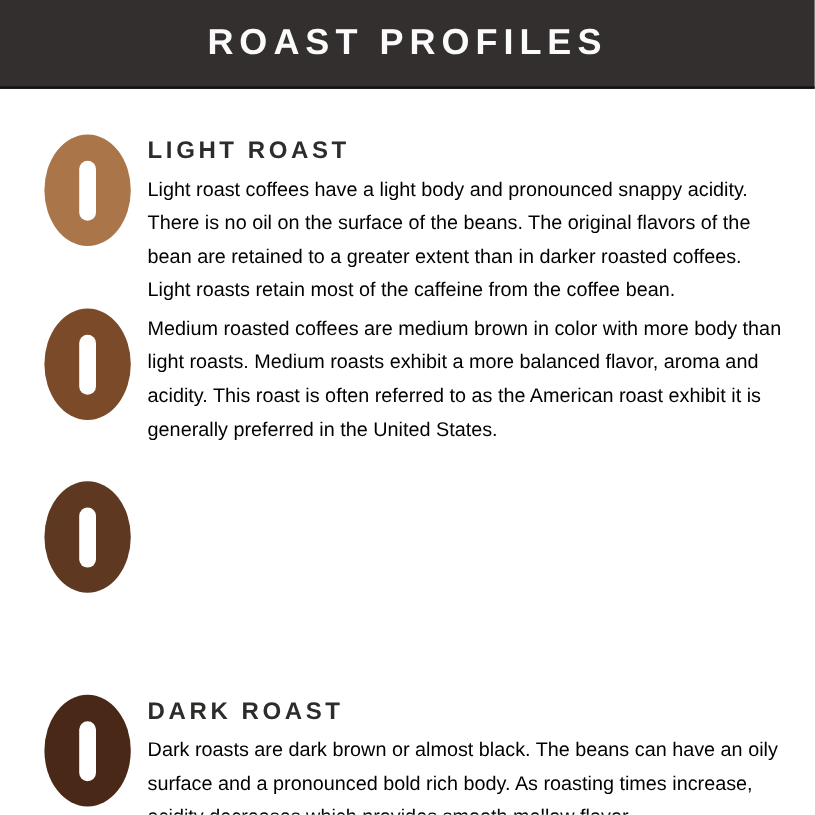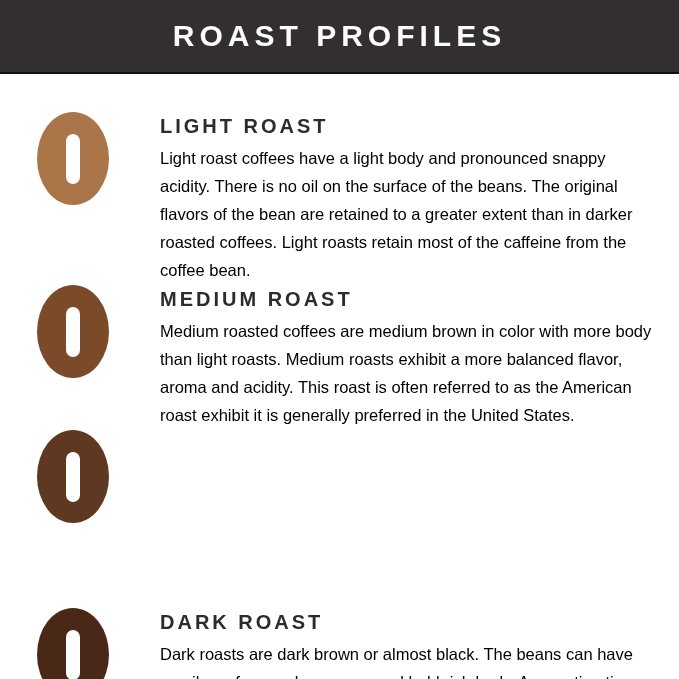--- a/index.html
+++ b/index.html
@@ -26,21 +26,20 @@
     letter-spacing: 5px;
     text-transform: uppercase;
   }
   .content {
     padding: 37px 24px 0 37px;
   }
   .section {
     display: flex;
     align-items: flex-start;
     min-height: 144px;
-    gap: 37px;
   }
   .section:last-child { min-height: 0; margin-top: 34px; }
   .bean-col {
     width: 86px;
     flex-shrink: 0;
     padding-top: 1px;
   }
   .bean {
     width: 72px;
     height: 93px;
@@ -97,21 +96,20 @@
     </div>
   </div>
 
   <div class="section">
     <div class="bean-col">
       <div class="bean" style="background-color: rgb(123, 74, 41);">
         <div class="bean-slit"></div>
       </div>
     </div>
     <div class="section-text">
-      <div class="section-heading">MEDIUM ROAST</div>
       <div class="section-desc">Medium roasted coffees are medium brown in color with more body than light roasts. Medium roasts exhibit a more balanced flavor, aroma and acidity.  This roast is often referred to as the American roast exhibit it is generally preferred in the United States.</div>
     </div>
   </div>
 
   <div class="section">
     <div class="bean-col">
       <div class="bean" style="background-color: rgb(94, 56, 32);">
         <div class="bean-slit"></div>
       </div>
     </div>

